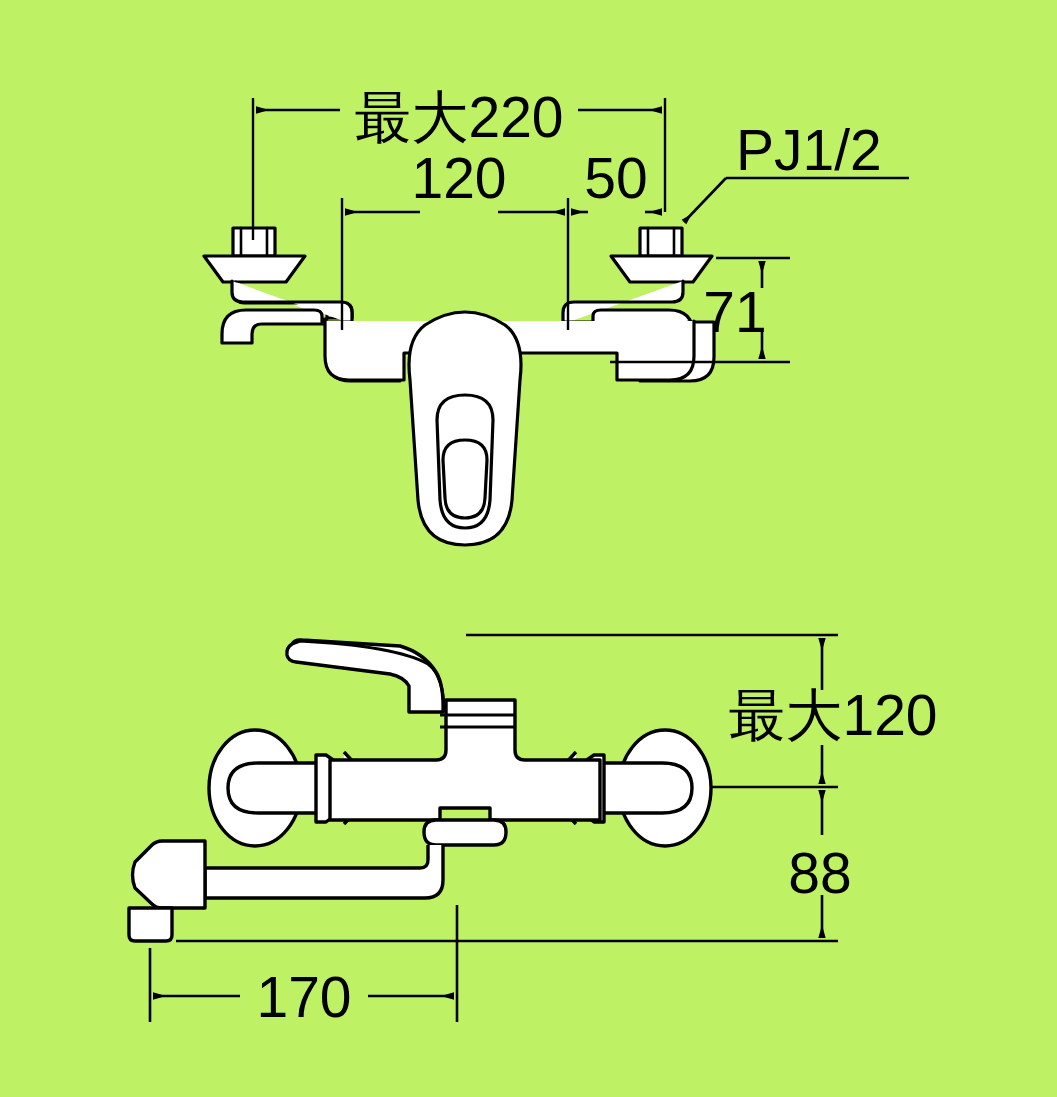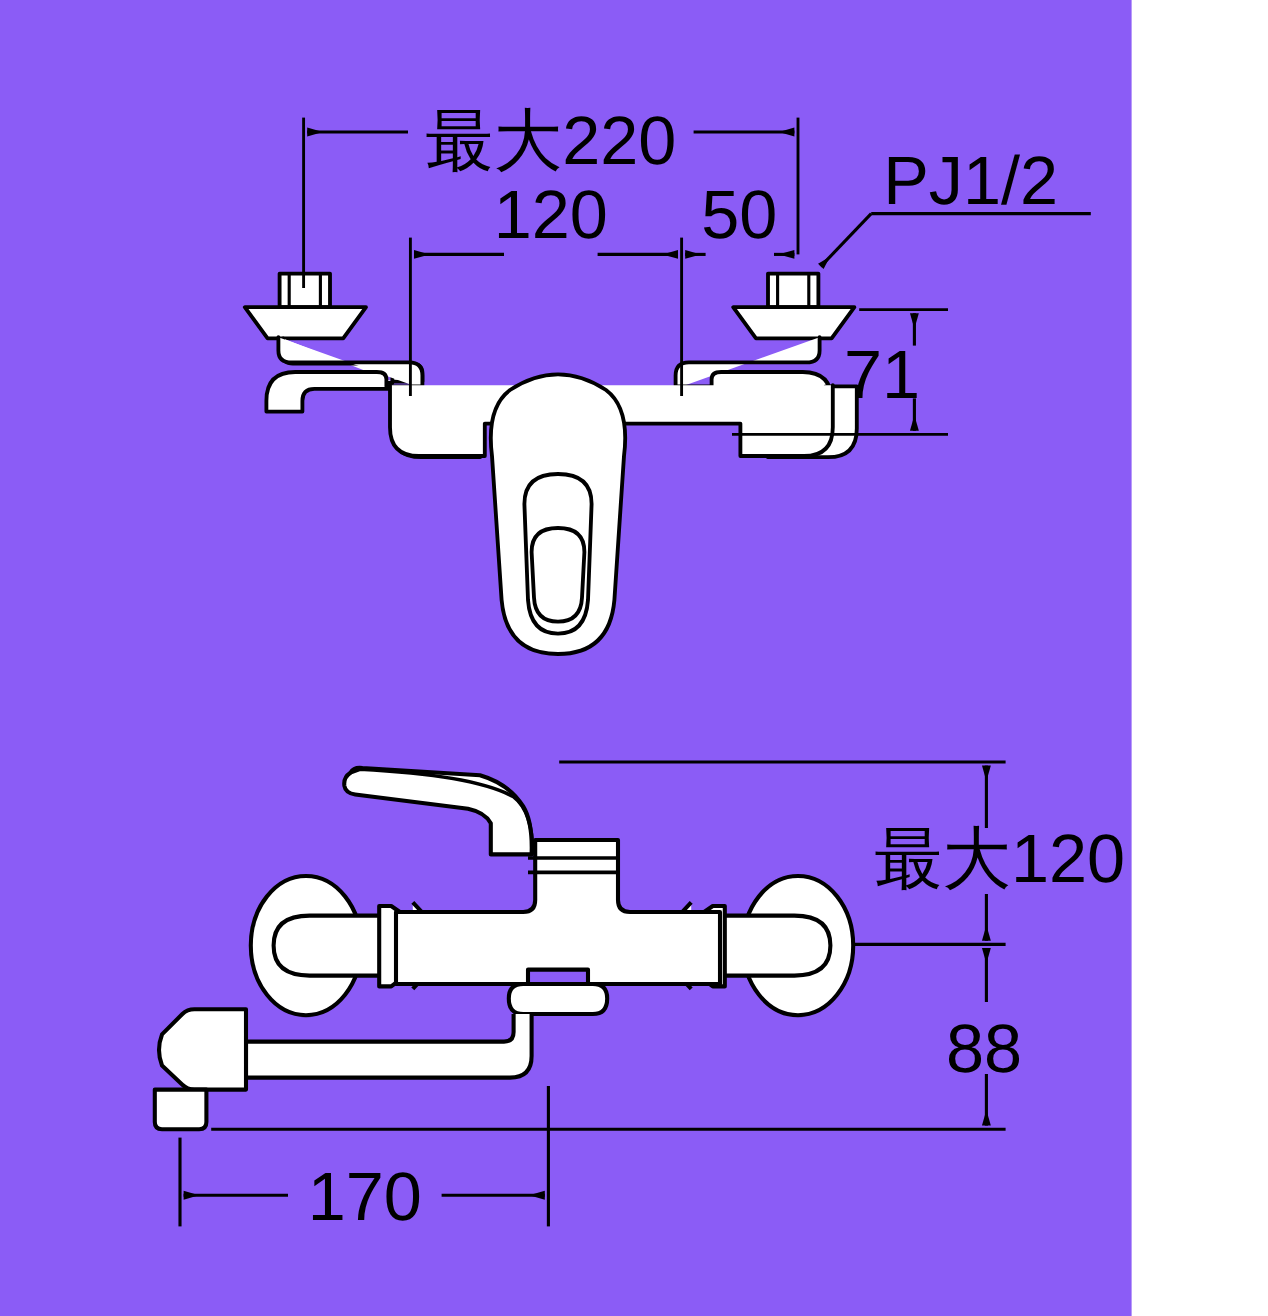--- a/index.html
+++ b/index.html
@@ -5,23 +5,23 @@
   html, body {
     margin: 0;
     padding: 0;
     background: #ffffff;
   }
   body {
     font-family: "Liberation Sans", sans-serif;
   }
   #page {
     position: relative;
-    width: 943px;
+    width: 1057px;
     height: 1097px;
-    background: #8b5cf6;
+    background: #bef264;
     overflow: hidden;
   }
   #drawing {
     position: absolute;
     left: 0;
     top: 0;
     width: 1057px;
     height: 1097px;
   }
   .dim-text {

